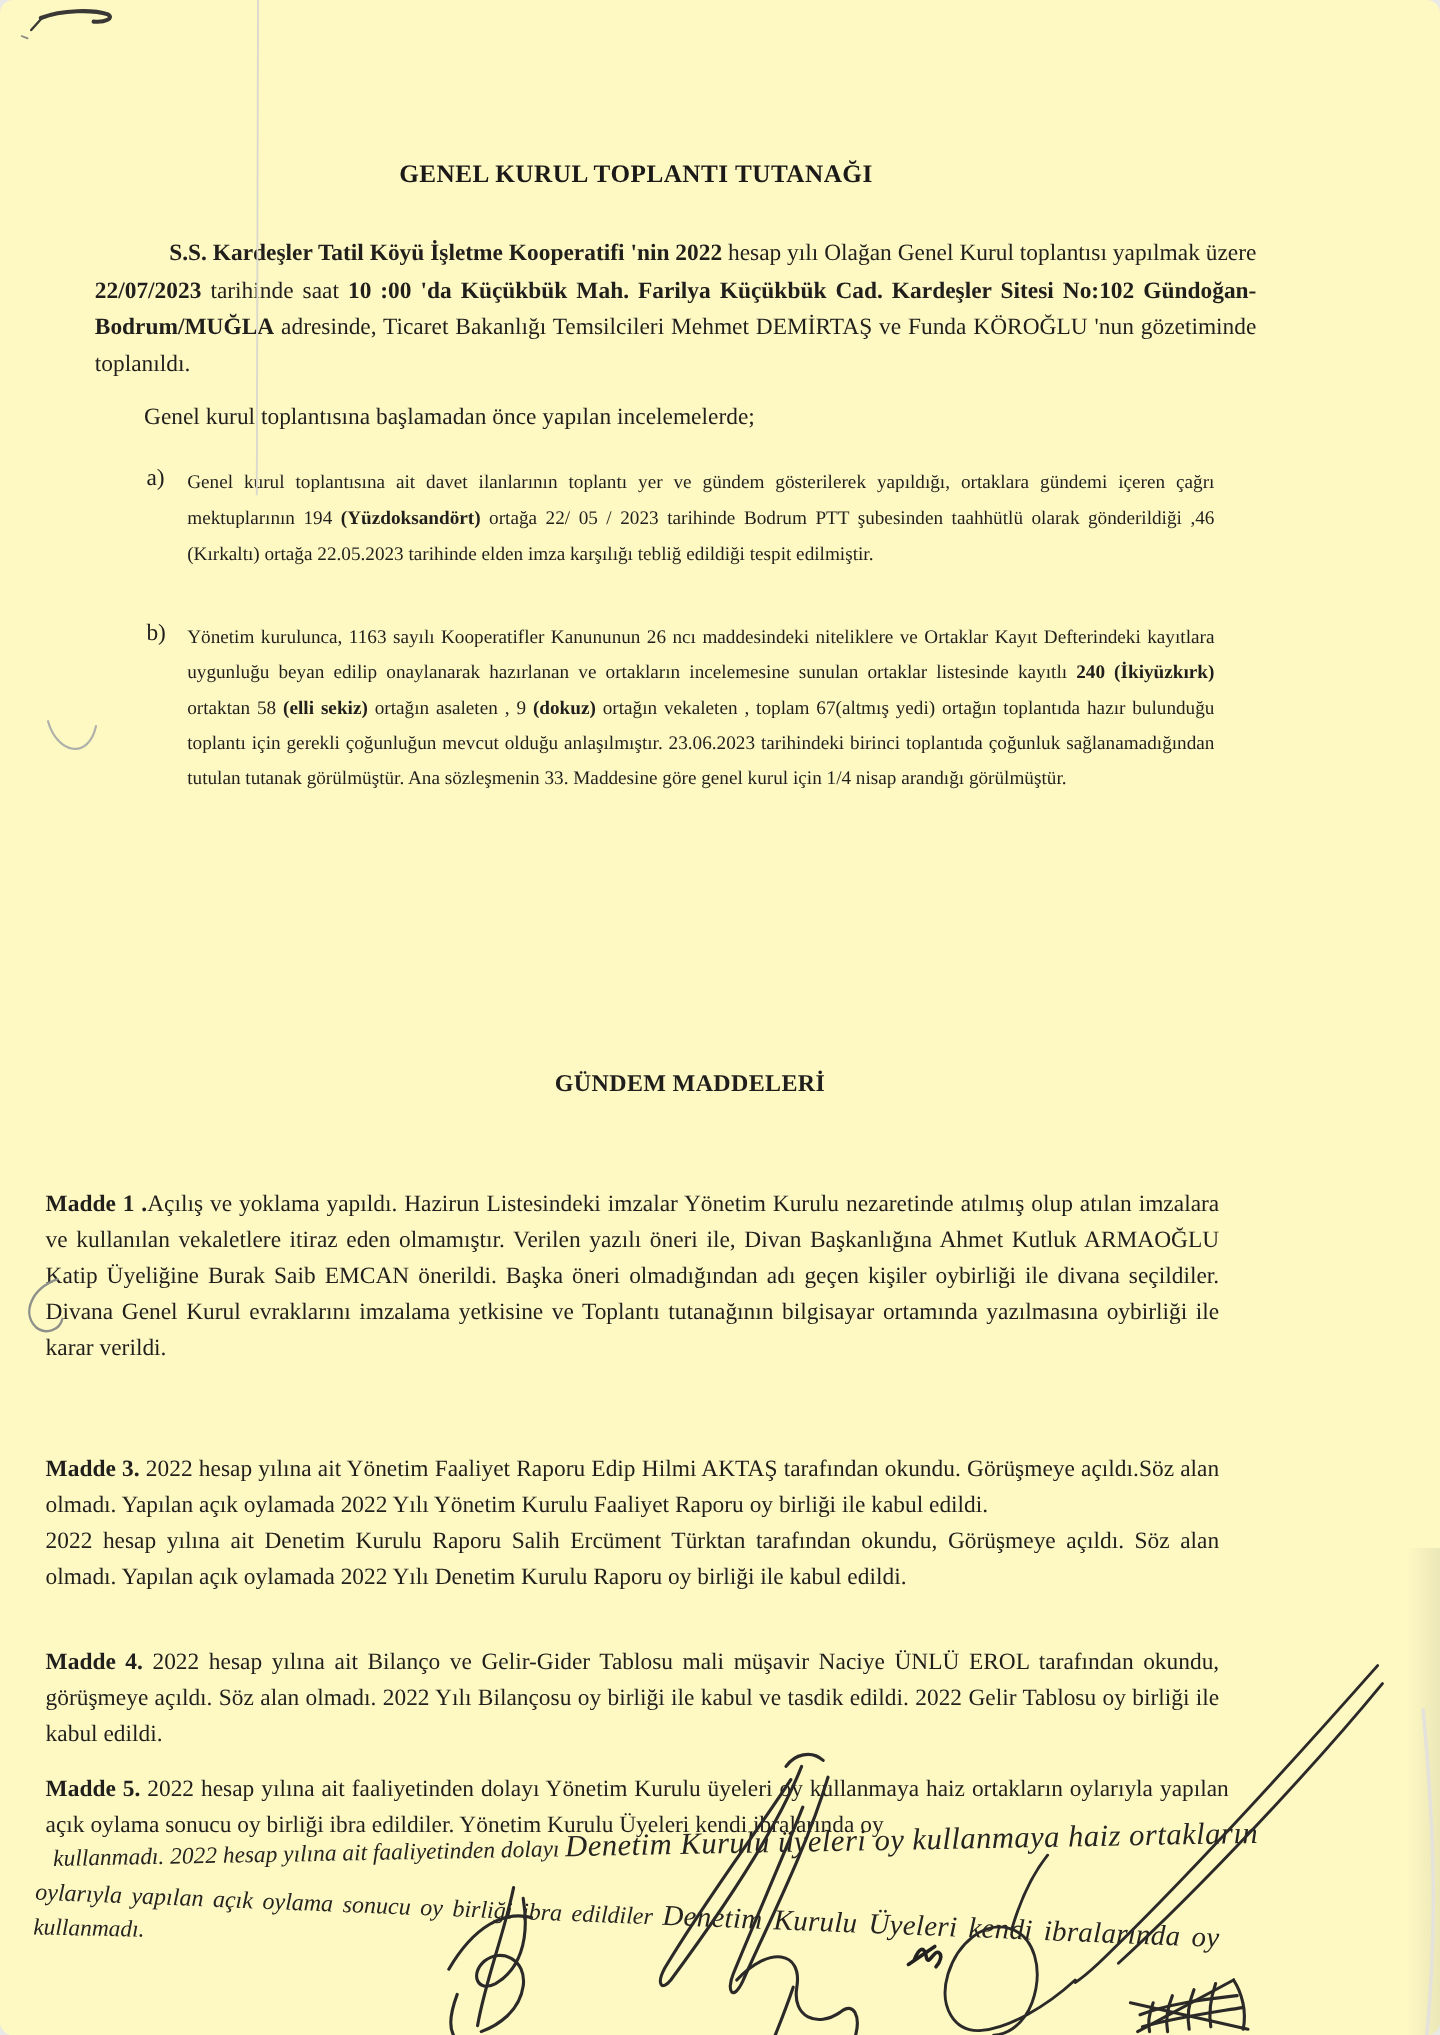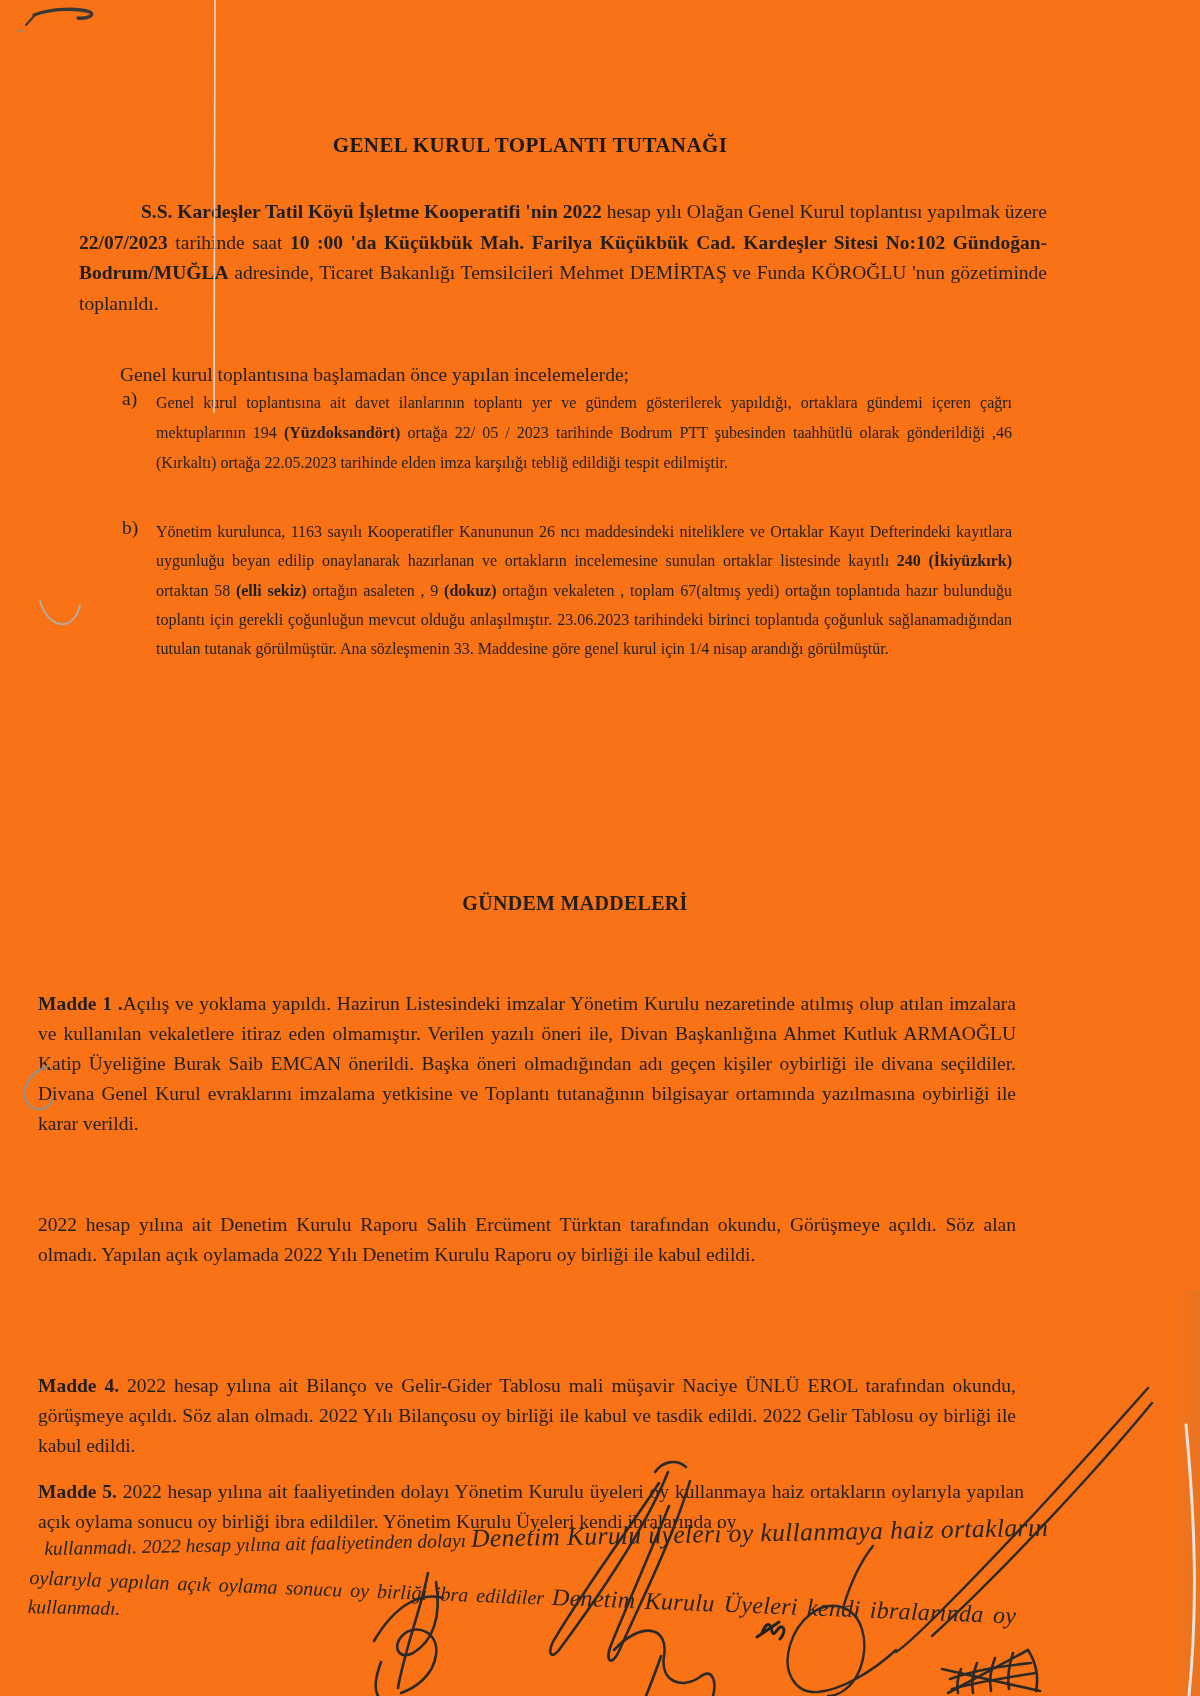--- a/index.html
+++ b/index.html
@@ -1,30 +1,31 @@
 <!DOCTYPE html>
 <html><head>
 <meta charset="utf-8">
 <style>
   html,body{margin:0;padding:0;background:#e9e9e6;}
   .page{
     position:relative;width:1200px;height:1696px;margin:0 auto;
-    background:#f97316;overflow:hidden;
+    background:#fef9c3;overflow:hidden;
     font-family:"Liberation Serif","DejaVu Serif",serif;
     color:#211f1c;
+    border-radius:11px;
   }
   .abs{position:absolute;}
   .b{font-weight:700;}
   .title{
     left:0;top:133px;width:1060px;text-align:center;
     font-size:21px;font-weight:700;letter-spacing:.4px;color:#1c1a18;
   }
   .jp{text-align:justify;font-size:19.5px;line-height:30.5px;}
   .intro{left:43px;top:197px;width:968px;text-indent:62px;margin-left:36px;}
-  .pre{left:120px;top:337px;font-size:19.5px;margin-top:27px;}
+  .pre{left:120px;top:337px;font-size:19.5px;}
   .item{left:122px;display:flex;width:890px;}
   .item .lbl{flex:none;width:34px;font-size:19.5px;}
   .item .txt{flex:1;text-align:justify;font-size:16px;}
   .item-a{top:388px;}
   .item-a .txt{line-height:30.2px;}
   .item-b{top:517px;}
   .item-b .txt{line-height:29.3px;}
   .ministry{left:40px;top:757px;width:972px;text-indent:80px;}
   .opening{left:120px;top:839px;font-size:19.5px;}
   .agenda{left:0;top:892px;width:1150px;text-align:center;font-size:20px;font-weight:700;letter-spacing:.3px;}
@@ -70,20 +71,21 @@
 
 
   <div class="abs agenda">GÜNDEM MADDELERİ</div>
 
   <div class="abs madde m1">
     <span class="b">Madde 1 .</span><span>Açılış ve yoklama yapıldı. Hazirun Listesindeki imzalar Yönetim Kurulu nezaretinde atılmış olup atılan imzalara ve kullanılan vekaletlere itiraz eden olmamıştır. Verilen yazılı öneri ile, Divan Başkanlığına Ahmet Kutluk ARMAOĞLU Katip Üyeliğine Burak Saib EMCAN önerildi. Başka öneri olmadığından adı geçen kişiler oybirliği ile divana seçildiler. Divana Genel Kurul evraklarını imzalama yetkisine ve Toplantı tutanağının bilgisayar ortamında yazılmasına oybirliği ile karar verildi.</span>
   </div>
 
 
   <div class="abs madde m3">
+    <div><span class="b">Madde 3.</span><span> 2022 hesap yılına ait Yönetim Faaliyet Raporu Edip Hilmi AKTAŞ tarafından okundu. Görüşmeye açıldı.Söz alan olmadı. Yapılan açık oylamada 2022 Yılı Yönetim Kurulu Faaliyet Raporu oy birliği ile kabul edildi.</span></div>
     <div>2022 hesap yılına ait Denetim Kurulu Raporu Salih Ercüment Türktan tarafından okundu, Görüşmeye açıldı. Söz alan olmadı. Yapılan açık oylamada 2022 Yılı Denetim Kurulu Raporu oy birliği ile kabul edildi.</div>
   </div>
 
   <div class="abs madde m4">
     <span class="b">Madde 4.</span><span> 2022 hesap yılına ait Bilanço ve Gelir-Gider Tablosu  mali müşavir Naciye ÜNLÜ EROL tarafından okundu, görüşmeye açıldı. Söz alan olmadı. 2022 Yılı Bilançosu oy birliği ile kabul ve tasdik edildi. 2022 Gelir Tablosu oy birliği ile kabul edildi.</span>
   </div>
 
   <div class="abs madde m5">
     <span class="b">Madde 5.</span><span> 2022 hesap yılına ait faaliyetinden dolayı Yönetim Kurulu üyeleri oy kullanmaya haiz ortakların oylarıyla yapılan açık oylama sonucu oy birliği ibra edildiler. Yönetim Kurulu Üyeleri kendi ibralarında oy</span>
   </div>

